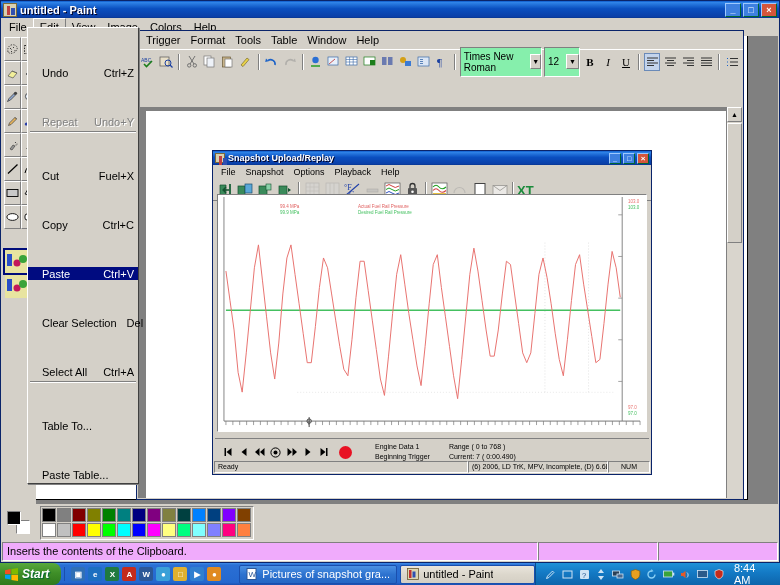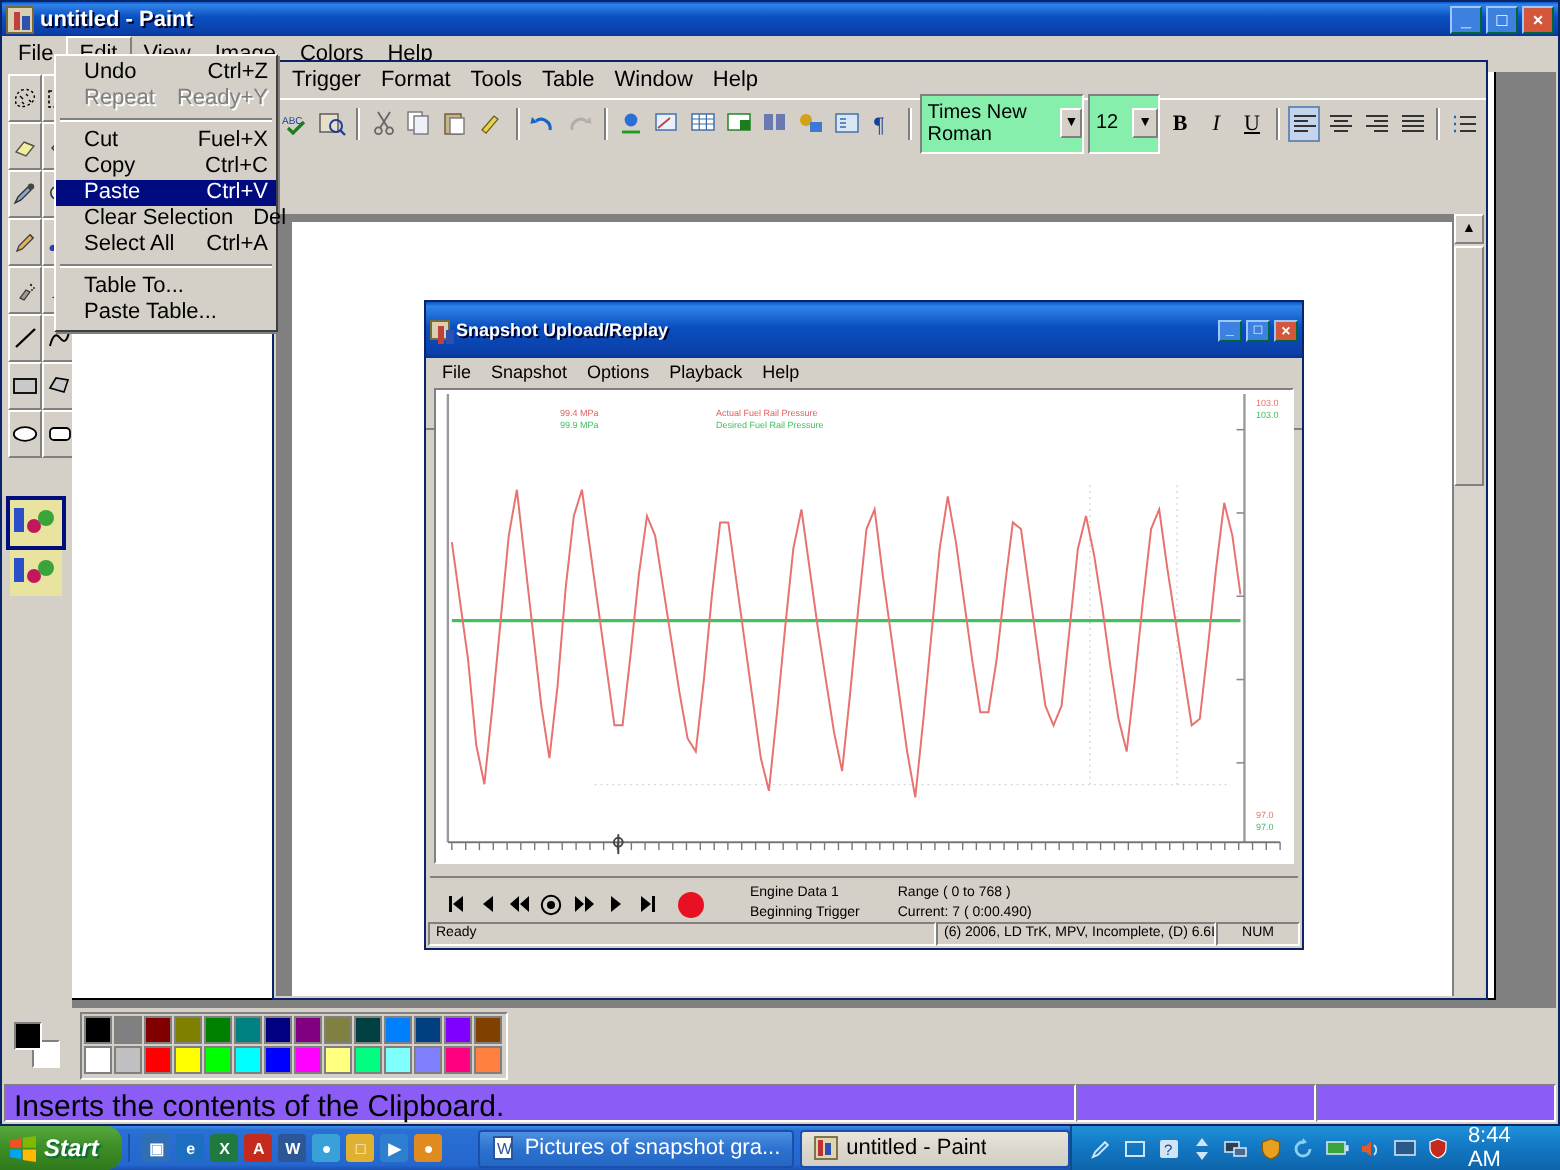--- a/index.html
+++ b/index.html
@@ -84,38 +84,38 @@
             border-top:1px solid #808080; border-left:1px solid #808080;
             border-right:1px solid #fff; border-bottom:1px solid #fff; }
   #swatches { display:grid; grid-template-rows: repeat(2, 15px);
               grid-auto-flow: column; grid-auto-columns: 15px; gap:0;
               border-top:1px solid #808080; border-left:1px solid #808080;
               border-right:1px solid #fff; border-bottom:1px solid #fff; padding:1px;}
   .swatch { width:14px; height:14px; border:1px solid #808080; }
 
   #paint-status { position:absolute; left:1px; right:1px; bottom:1px; height:19px;
                   display:flex; }
-  .status-cell { background:#8b5cf6; border-top:1px solid #808080; border-left:1px solid #808080;
+  .status-cell { background:#f0abfc; border-top:1px solid #808080; border-left:1px solid #808080;
                  border-right:1px solid #fff; border-bottom:1px solid #fff;
-                 padding: 2px 4px; font-size: 15px; }
+                 padding: 2px 4px; font-size: 11px; }
   #sc1 { flex: 1 1 auto; }
   #sc2 { width: 120px; }
   #sc3 { width: 120px; }
 
   
   #edit-menu {
     position: absolute; left: 27px; top: 27px; width: 112px;
     background: #d4d0c8; z-index: 60;
     border-top:1px solid #fff; border-left:1px solid #fff;
     border-right:1px solid #404040; border-bottom:1px solid #404040;
     box-shadow: 1px 1px 0 #808080;
     padding: 2px 0;
   }
-  .mi { display:flex; height: 13px; align-items:flex-start; padding: 0 4px 0 14px;
-        font-size: 11px; color:#000; white-space: nowrap; }
+  .mi { display:flex; height: 13px; align-items:center; padding: 0 4px 0 14px;
+        font-size: 11px; color:#000; white-space: nowrap; margin-top: 36px; }
   .mi .accel { margin-left:auto; padding-left: 10px; }
   .mi.disabled { color: #808080; text-shadow: 1px 1px 0 #fff; }
   .mi.hl { background: #000b80; color:#fff; }
   .msep { height:1px; margin: 3px 2px; border-top:1px solid #808080; border-bottom:1px solid #fff; }
 
   
   #word-window { position: absolute; left: 136px; top: 30px; width: 608px; height: 470px;
                  background:#d4d0c8; border:1px solid #0a246a; overflow:hidden; }
   #word-window .titlebar { font-size: 11px; }
   #word-menubar { height: 18px; background:#d4d0c8; display:flex; align-items:center;
@@ -561,21 +561,21 @@
   <div id="word-page">
     <div id="word-sheet"></div>
   </div>
   <div id="word-vscroll">
     <div class="sb-btn">▲</div>
     <div id="word-vthumb"></div>
   </div>
 </div>
 
 <div id="snap-window">
-  <div class="titlebar" style="height:28px">
+  <div class="titlebar" style="height:14px">
     <div class="tb-icon" style="width:10px;height:10px"></div>
     <div class="tb-title" style="font-size:9px">Snapshot Upload/Replay</div>
     <div class="tb-buttons">
       <div class="tb-btn" style="width:12px;height:11px;font-size:7px;line-height:9px">_</div>
       <div class="tb-btn" style="width:12px;height:11px;font-size:7px;line-height:9px">□</div>
       <div class="tb-btn close" style="width:12px;height:11px;font-size:8px;line-height:9px">×</div>
     </div>
   </div>
 
   <div id="snap-menubar">
@@ -853,21 +853,21 @@
   </div>
 </div>
 
 <div id="edit-menu">
   <div class="mi">
     <span>Undo</span>
     <span class="accel">Ctrl+Z</span>
   </div>
   <div class="mi disabled">
     <span>Repeat</span>
-    <span class="accel">Ready+Y</span>
+    <span class="accel">Undo+Y</span>
   </div>
   <div class="msep"></div>
   <div class="mi">
     <span>Cut</span>
     <span class="accel">Fuel+X</span>
   </div>
   <div class="mi">
     <span>Copy</span>
     <span class="accel">Ctrl+C</span>
   </div>

